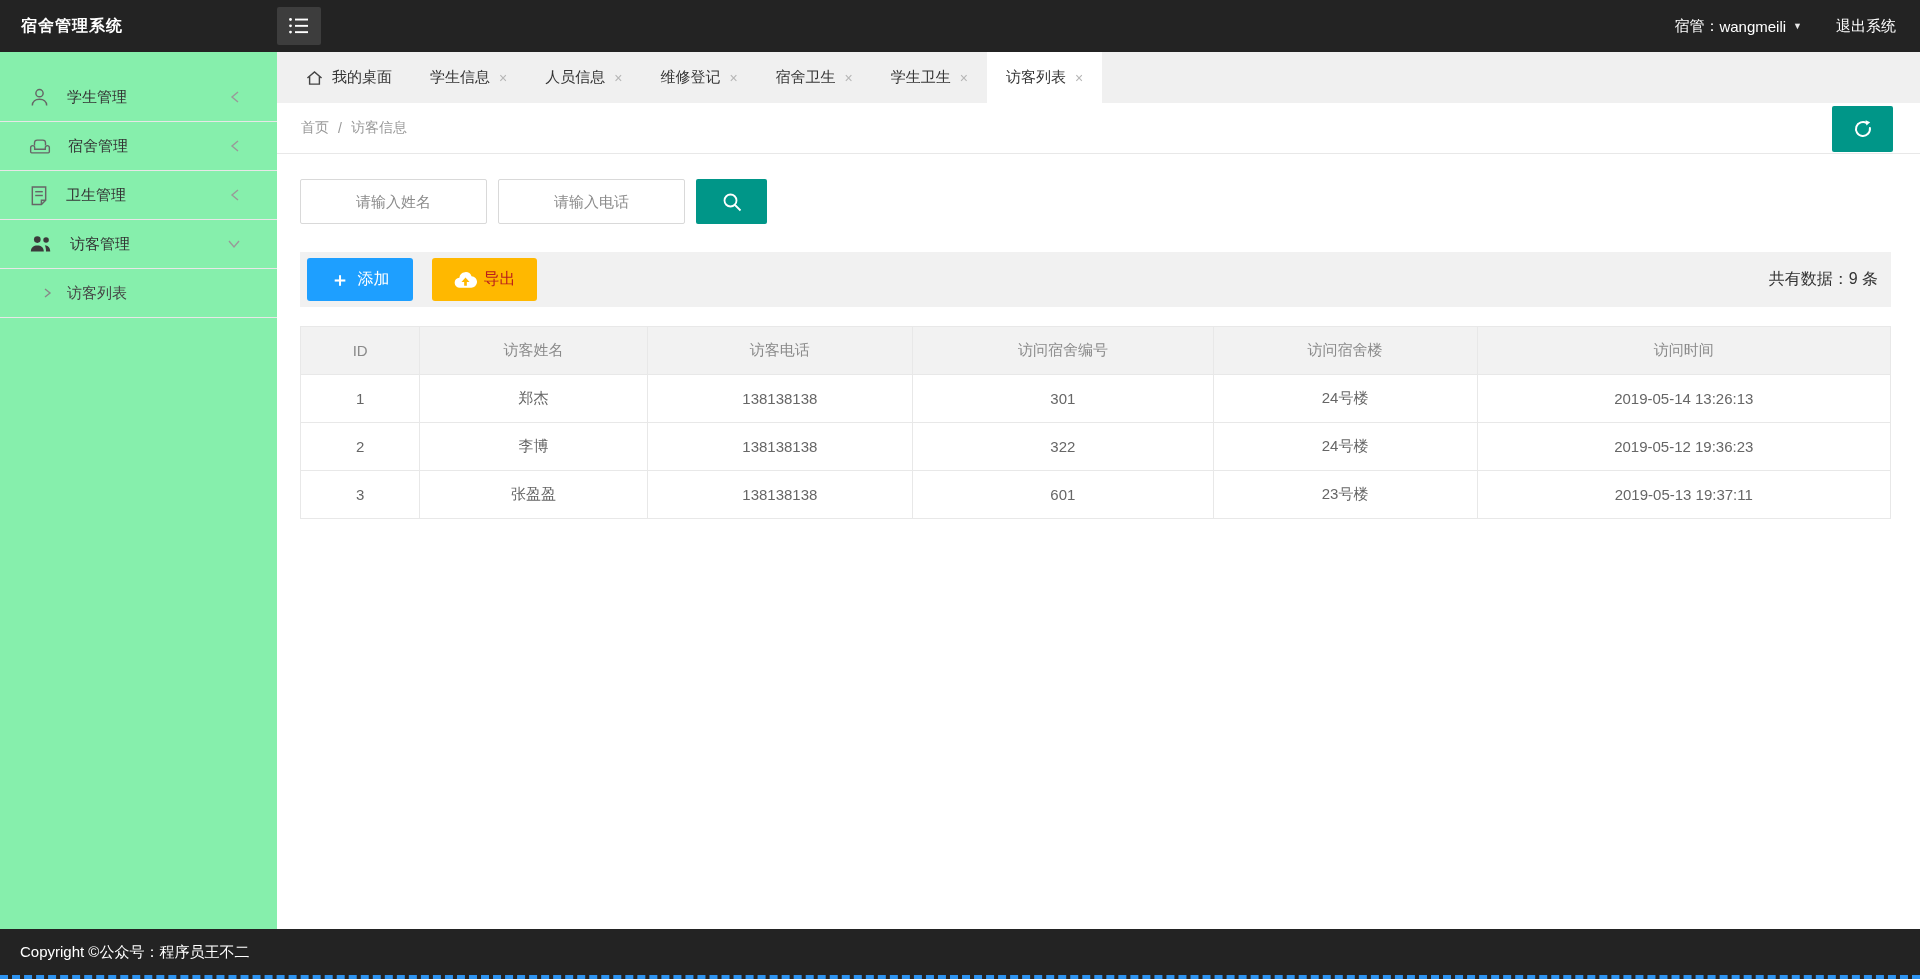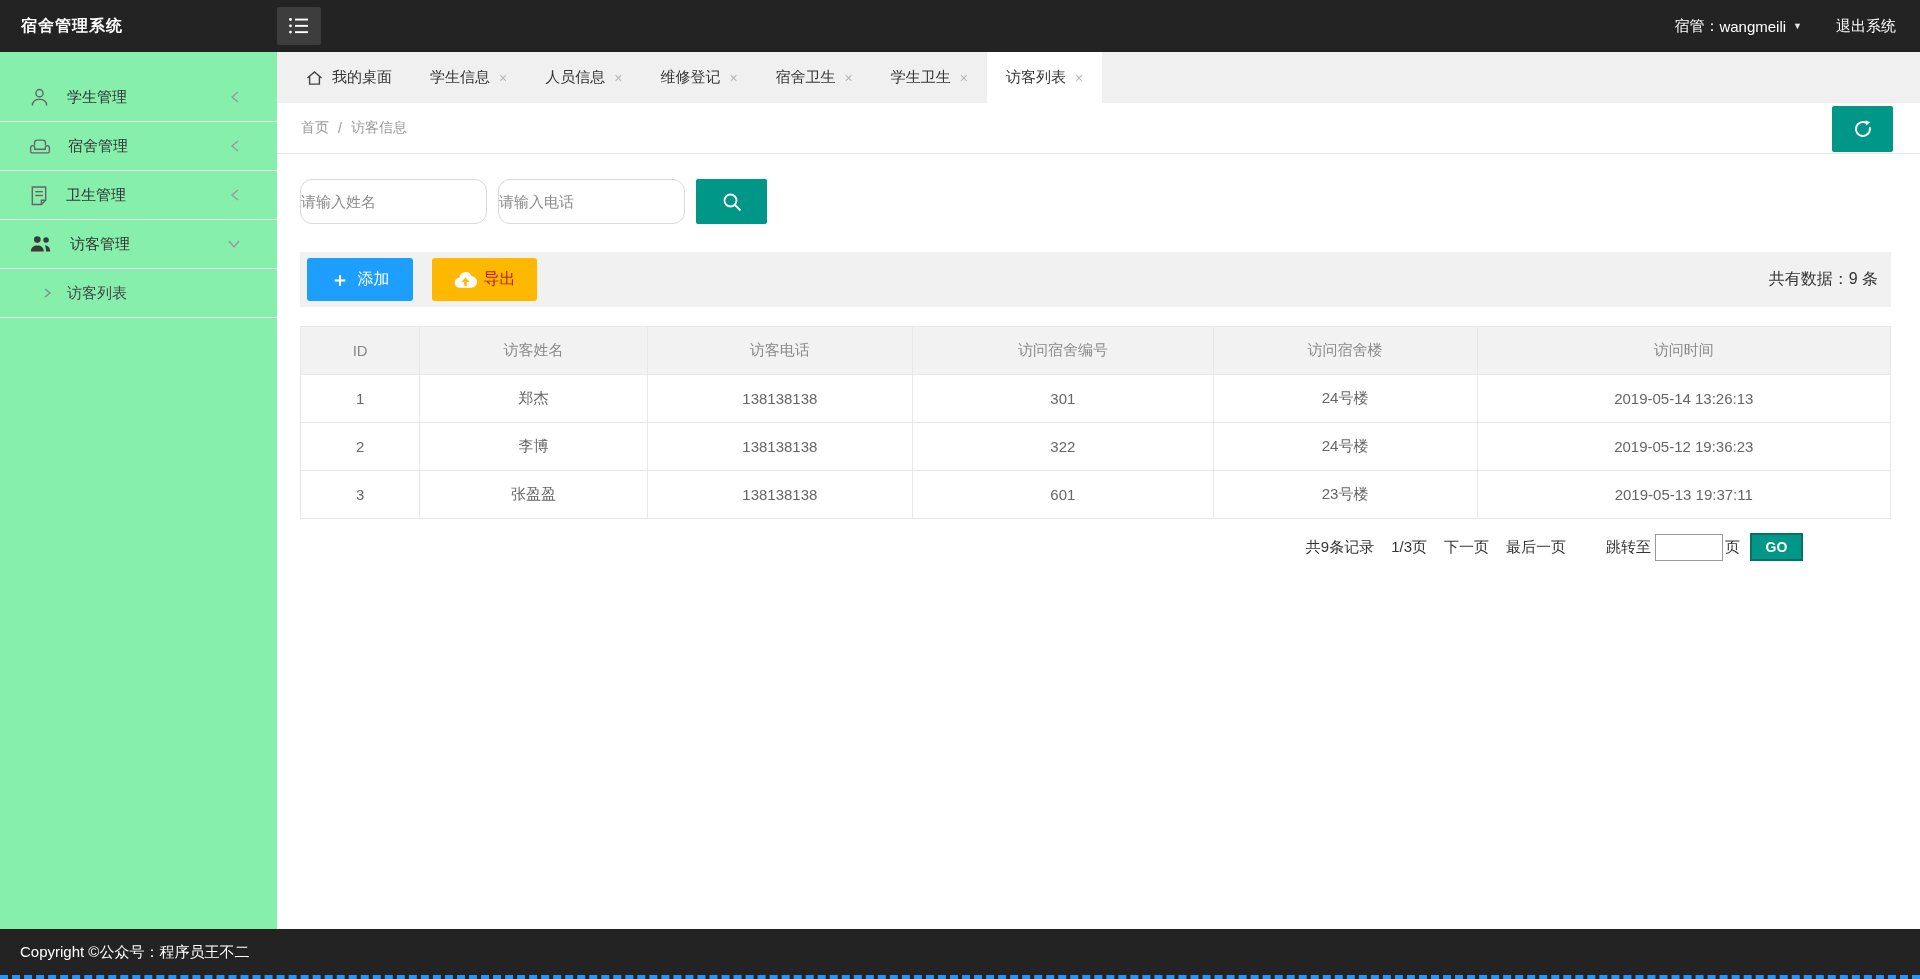--- a/index.html
+++ b/index.html
@@ -33,21 +33,21 @@
   .tab.active { background:#fff; }
   .tab .x { color:#b5b5b5; font-size:14px; }
 
   
   .crumbbar { height:51px; background:#fff; border-bottom:1px solid #e8e8e8; display:flex; align-items:center; padding-left:24px; position:relative; color:#999; font-size:14px; gap:9px; flex:0 0 51px; }
   .refresh-btn { position:absolute; right:27px; bottom:1px; width:61px; height:46px; background:#009688; border:none; border-radius:2px; display:flex; align-items:center; justify-content:center; cursor:pointer; }
 
   
   .content { flex:1; padding:0 29px 0 23px; overflow:hidden; }
   .search-row { margin-top:25px; display:flex; align-items:center; }
-  .s-input { width:187px; height:45px; border:1px solid #d9d9d9; border-radius:12px; font-size:15px; color:#555; background:#fff; margin-right:11px; outline:none; }
+  .s-input { width:187px; height:45px; border:1px solid #d9d9d9; border-radius:2px; text-align:center; font-size:15px; color:#555; background:#fff; margin-right:11px; outline:none; }
   .s-input::placeholder { color:#8b8b8b; }
   .search-btn { width:71px; height:45px; background:#009688; border:none; border-radius:2px; display:flex; align-items:center; justify-content:center; cursor:pointer; }
 
   .toolband { margin-top:28px; height:55px; background:#f1f1f1; display:flex; align-items:center; padding:0 8px 0 7px; }
   .btn-add { height:43px; min-width:106px; background:#1E9FFF; border:none; border-radius:3px; color:#fff; font-size:16px; display:flex; align-items:center; justify-content:center; gap:8px; cursor:pointer; padding:0 16px; }
   .btn-add .plus { font-size:19px; font-weight:bold; line-height:1; }
   .btn-export { height:43px; min-width:105px; background:#FFB800; border:none; border-radius:3px; color:#b91c1c; font-size:16px; display:flex; align-items:center; justify-content:center; gap:7px; cursor:pointer; margin-left:19px; padding:0 14px; }
   .total { margin-left:auto; color:#333; font-size:16px; padding-right:5px; }
 
   table.grid { margin-top:19px; width:100%; border-collapse:collapse; table-layout:fixed; }
@@ -295,32 +295,20 @@
               <td>3</td>
               <td>张盈盈</td>
               <td>138138138</td>
               <td>601</td>
               <td>23号楼</td>
               <td>2019-05-13 19:37:11</td>
             </tr>
           </tbody>
         </table>
 
-        <div class="pager">
-          <span>共9条记录</span>
-          <span>1/3页</span>
-          <span class="plink">下一页</span>
-          <span class="plink">最后一页</span>
-          <span class="jumpwrap">
-            <span>跳转至</span>
-            <input class="jump-input" type="text" value="" style="">
-            <span>页</span>
-            <button class="go-btn">GO</button>
-          </span>
-        </div>
 
       </div>
     </div>
   </div>
 
   <div class="footer">
     <span>Copyright ©公众号：程序员王不二</span>
   </div>
 
 </div>

